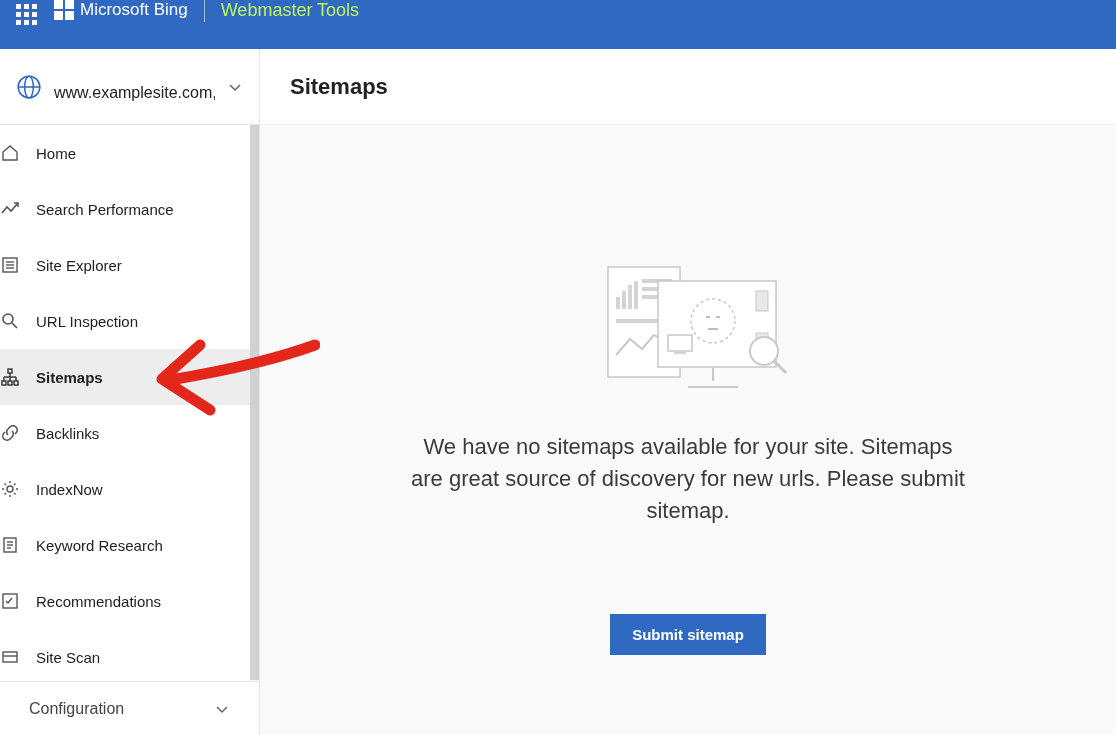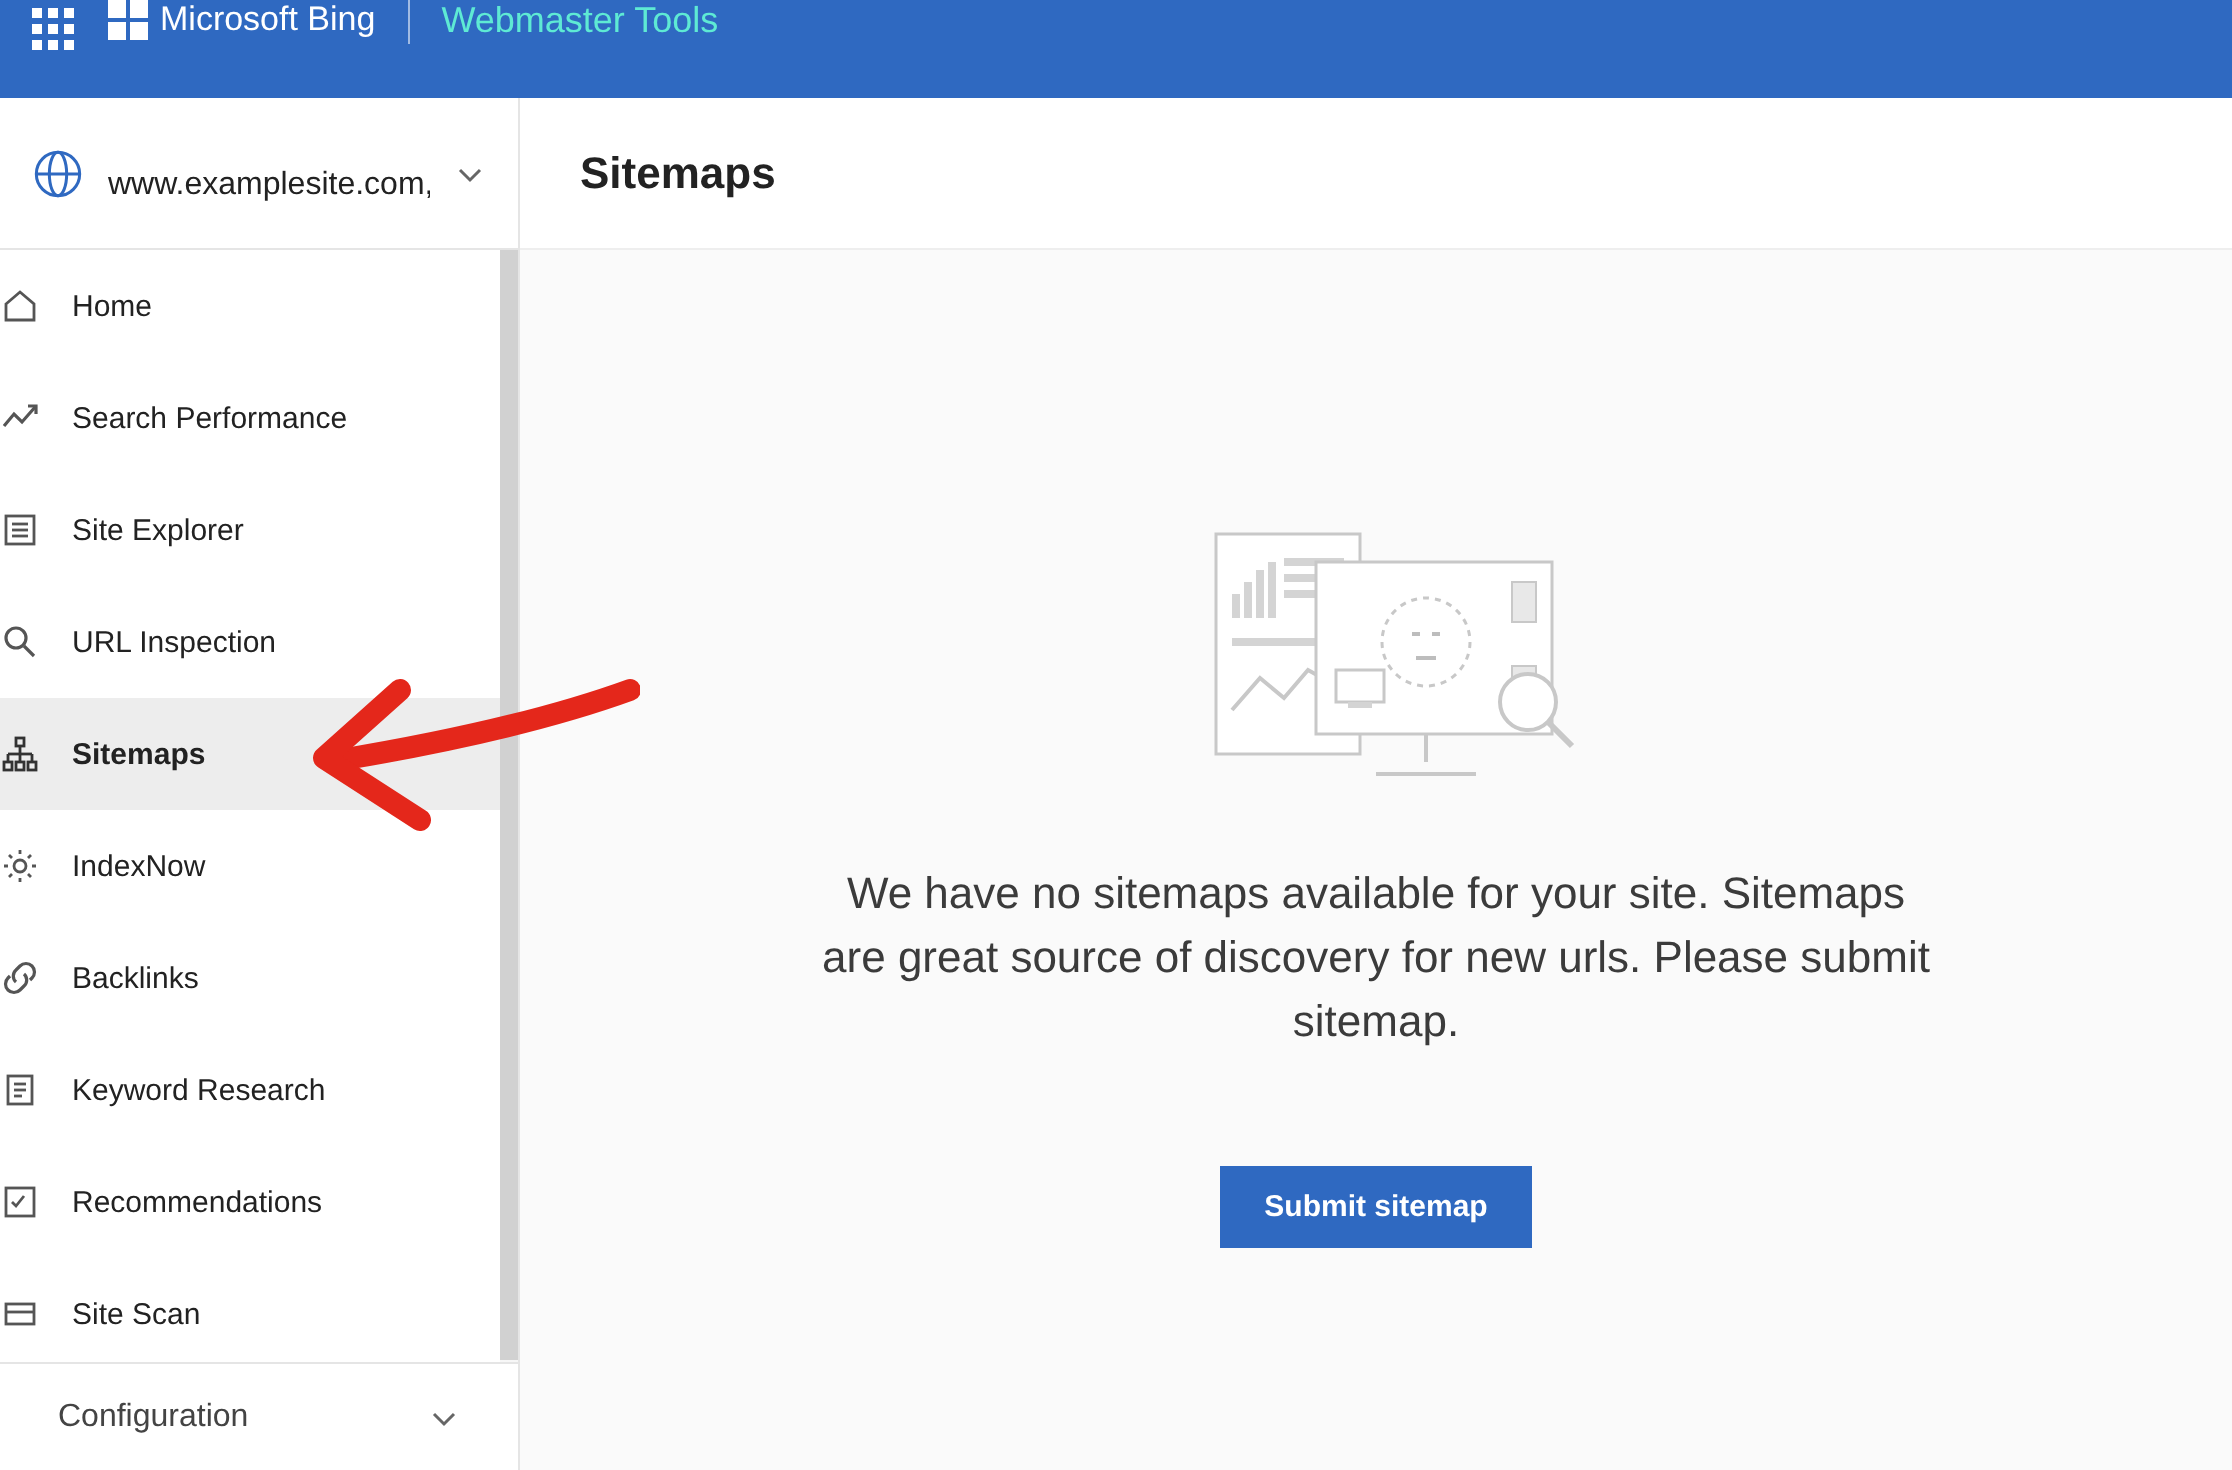--- a/index.html
+++ b/index.html
@@ -35,21 +35,21 @@
     grid-template-columns: 1fr 1fr;
     grid-template-rows: 1fr 1fr;
     gap: 2px;
   }
   .ms-squares span { background: #fff; }
   .ms-text { font-size: 17px; font-weight: 400; color: #fff; }
   .divider {
     width: 1px; height: 22px; background: rgba(255,255,255,0.55);
     margin: 0 16px;
   }
-  .tool-text { font-size: 18px; color: #5eead4; font-weight: 400; }
+  .tool-text { font-size: 18px; color: #bef264; font-weight: 400; }
 
   .body-row { display: flex; height: calc(735px - 49px); }
   .sidebar {
     width: 260px;
     border-right: 1px solid #e5e5e5;
     display: flex;
     flex-direction: column;
     position: relative;
   }
   .site-select {
@@ -141,21 +141,21 @@
   .illus { width: 200px; height: 140px; }
   .empty-msg {
     margin-top: 36px;
     font-size: 22px;
     color: #3b3b3b;
     text-align: center;
     max-width: 560px;
     line-height: 1.45;
   }
   .submit-btn {
-    margin-top: 56px;
+    margin-top: 87px;
     background: #2f69c1;
     color: #fff;
     border: none;
     padding: 12px 22px;
     font-size: 15px;
     font-weight: 600;
     cursor: pointer;
   }
 
   .annotation-arrow {
@@ -247,32 +247,32 @@
               <rect x="14" y="14" width="4" height="4"></rect>
             <line x1="10" y1="6" x2="10" y2="10"></line>
               <line x1="4" y1="14" x2="4" y2="10"></line>
               <line x1="16" y1="14" x2="16" y2="10"></line>
               <line x1="4" y1="10" x2="16" y2="10"></line>
               <line x1="10" y1="10" x2="10" y2="14"></line>
           </svg>
           <span>Sitemaps</span>
         </li>
         <li class="nav-item">
-          <svg class="nav-icon" viewBox="0 0 20 20" fill="none" stroke="#555" stroke-width="1.4">
-            <circle cx="10" cy="10" r="3"></circle>
-              <path d="M10 2v2M10 16v2M2 10h2M16 10h2M4.5 4.5l1.5 1.5M14 14l1.5 1.5M15.5 4.5L14 6M6 14l-1.5 1.5"></path>
-          </svg>
-          <span>IndexNow</span>
-        </li>
-        <li class="nav-item">
           <svg class="nav-icon" viewBox="0 0 20 20" fill="none" stroke="#555" stroke-width="1.6">
             <path d="M8 12a4 4 0 010-6l2-2a4 4 0 016 6l-1 1"></path>
               <path d="M12 8a4 4 0 010 6l-2 2a4 4 0 01-6-6l1-1"></path>
           </svg>
           <span>Backlinks</span>
+        </li>
+        <li class="nav-item">
+          <svg class="nav-icon" viewBox="0 0 20 20" fill="none" stroke="#555" stroke-width="1.4">
+            <circle cx="10" cy="10" r="3"></circle>
+              <path d="M10 2v2M10 16v2M2 10h2M16 10h2M4.5 4.5l1.5 1.5M14 14l1.5 1.5M15.5 4.5L14 6M6 14l-1.5 1.5"></path>
+          </svg>
+          <span>IndexNow</span>
         </li>
         <li class="nav-item">
           <svg class="nav-icon" viewBox="0 0 20 20" fill="none" stroke="#555" stroke-width="1.4">
             <rect x="4" y="3" width="12" height="14"></rect>
               <line x1="7" y1="7" x2="13" y2="7"></line>
               <line x1="7" y1="10" x2="13" y2="10"></line>
               <line x1="7" y1="13" x2="11" y2="13"></line>
           </svg>
           <span>Keyword Research</span>
         </li>

